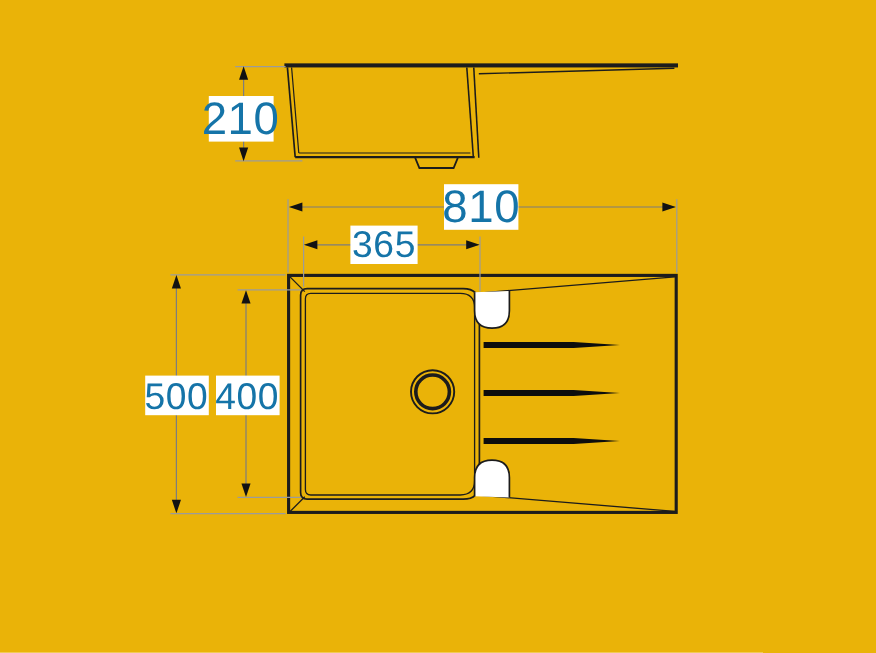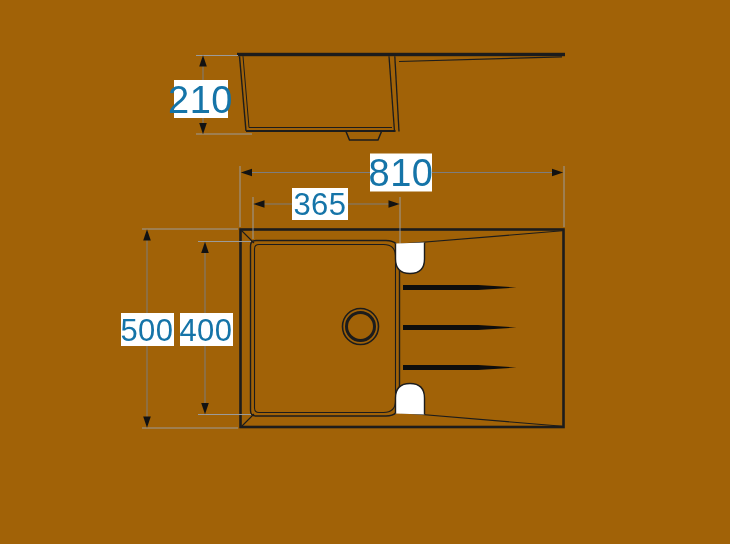--- a/index.html
+++ b/index.html
@@ -1,17 +1,17 @@
 <!DOCTYPE html>
 <html><head>
 <meta charset="utf-8">
 <style>
   html,body{margin:0;padding:0;}
   body{background:#ffffff;font-family:"Liberation Sans",sans-serif;}
-  .stage{position:relative;width:730px;height:544px;background:#a16207;overflow:hidden;}
+  .stage{position:relative;width:730px;height:544px;background:#eab308;overflow:hidden;}
   svg{position:absolute;left:0;top:0;}
   .dim-text{font-family:"Liberation Sans",sans-serif;letter-spacing:0.5px;}
   .dim-lg{font-size:38px;}
   .dim-sm{font-size:31px;}
   .ext{stroke:#9b9b9b;stroke-width:1;}
   .dimline{stroke:#7d7d7d;stroke-width:1;}
   .arrow{fill:#121212;}
   .outline{stroke:#1c1c1c;fill:none;}
   .mask{fill:#ffffff;}
 </style>

